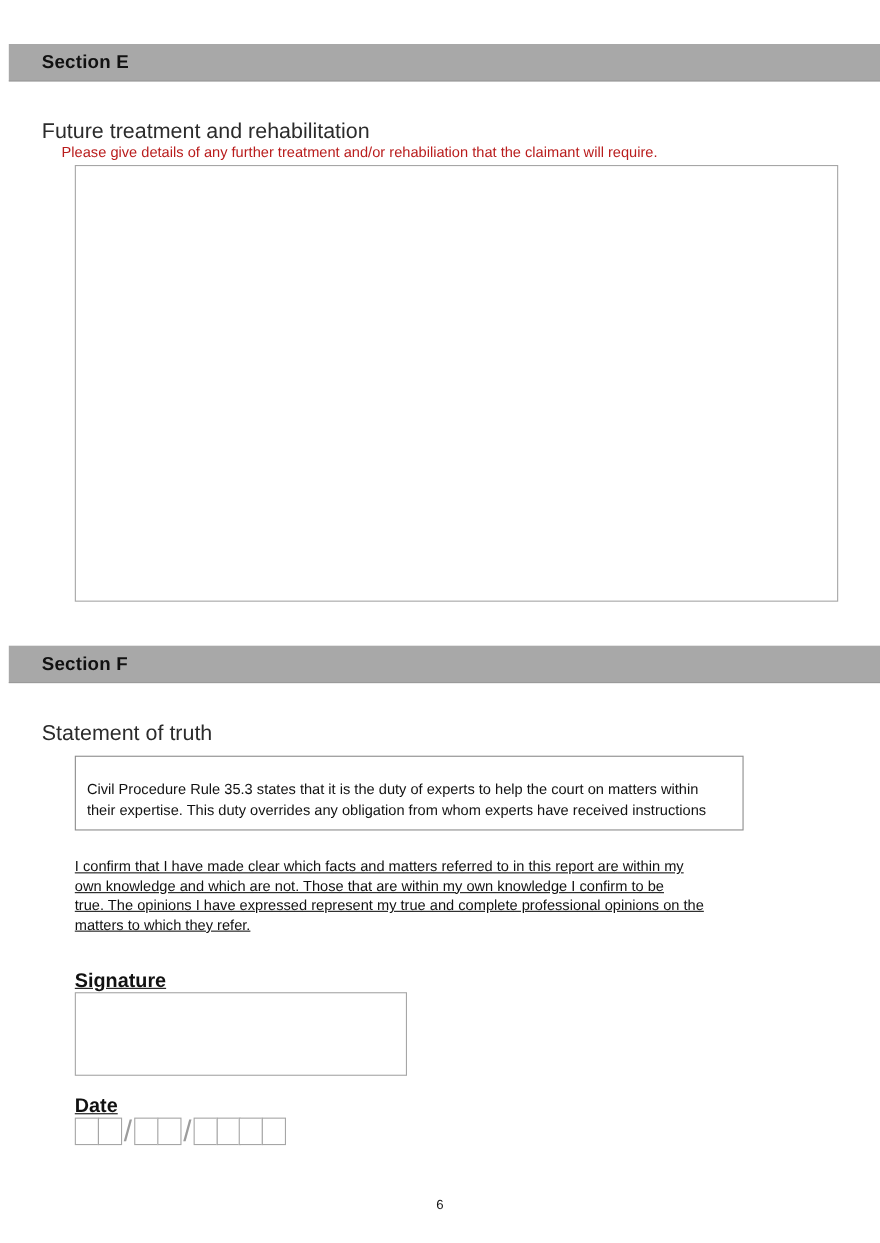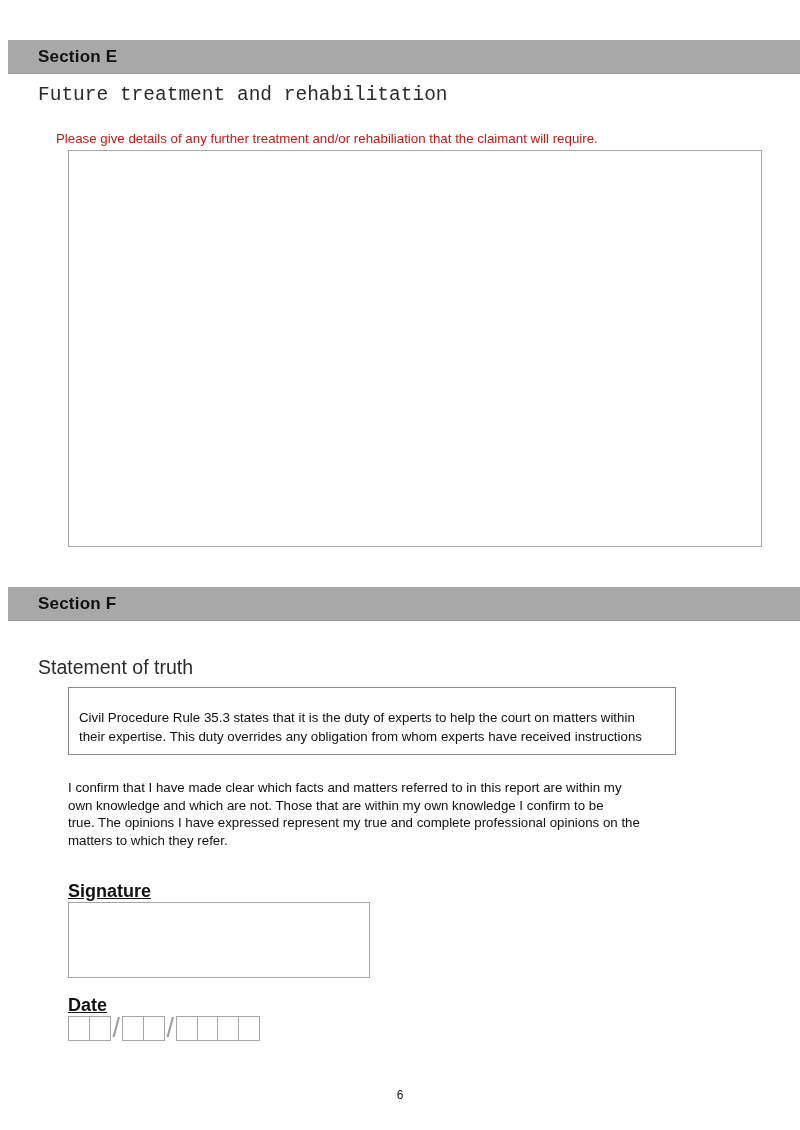--- a/index.html
+++ b/index.html
@@ -30,21 +30,21 @@
   }
   #bar-e { top: 40px; }
   #bar-f { top: 587px; }
   .sub-heading {
     position: absolute;
     left: 38px;
     font-size: 19.5px;
     font-weight: 400;
     color: #2b2b2b;
   }
-  #heading-e { top: 84px; font-family: Liberation Mono, monospace; }
+  #heading-e { top: 108px; }
   #heading-f { top: 656px; }
   .instruction {
     position: absolute;
     left: 56px;
     top: 131px;
     font-size: 13.3px;
     color: #b91c1c;
   }
   .big-box {
     position: absolute;
@@ -67,20 +67,21 @@
   .notice-box .line, .declaration .line {
     white-space: nowrap;
     font-size: 13.3px;
     color: #111111;
   }
   .notice-box .line { line-height: 18.5px; }
   .declaration {
     position: absolute;
     left: 68px;
     top: 779px;
+    text-decoration: underline;
   }
   .declaration .line { line-height: 17.6px; }
   .field-label {
     position: absolute;
     left: 68px;
     font-size: 18px;
     font-weight: bold;
     color: #111111;
     text-decoration: underline;
   }

